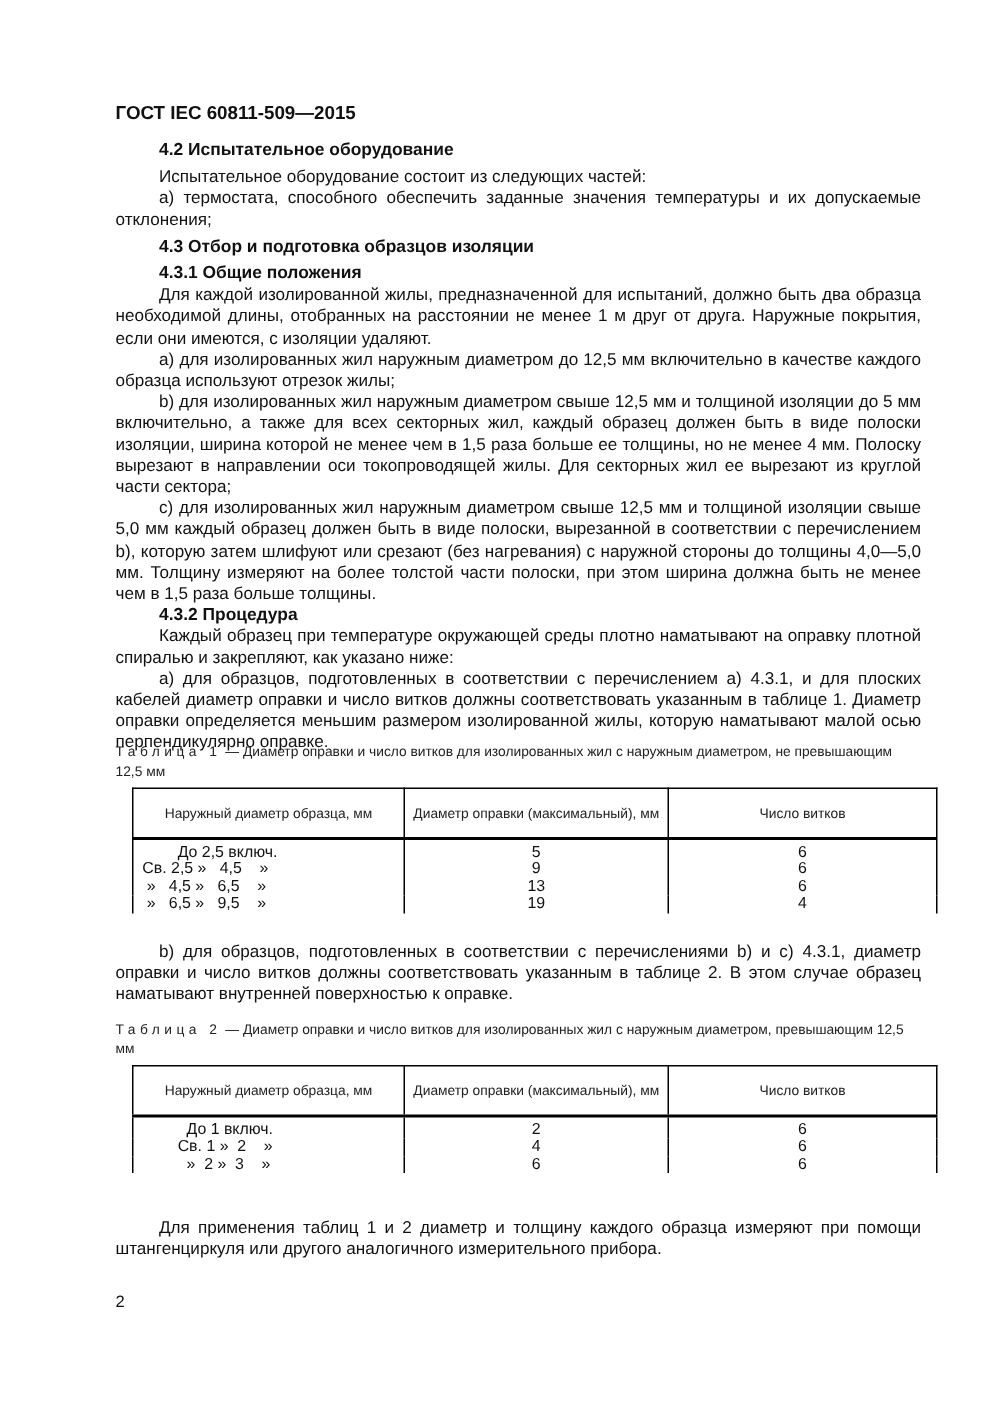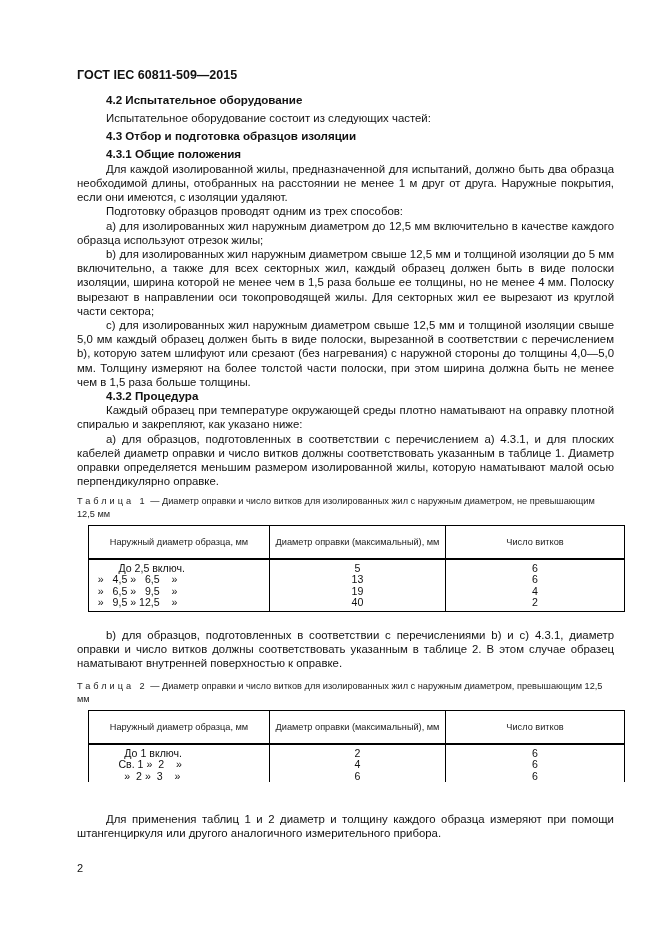--- a/index.html
+++ b/index.html
@@ -32,24 +32,24 @@
 </head>
 <body>
 
 <div class="page">
 
   <div class="abs header-title">ГОСТ IEC 60811-509—2015</div>
 
   <div class="abs body-block txt" style="top:93px;">
     <p class="h" style="margin-bottom:4px;">4.2  Испытательное оборудование</p>
     <p class="ind last-line">Испытательное оборудование состоит из следующих частей:</p>
+    <p class="ind last-line">а) термостата, способного обеспечить заданные значения температуры и их допускаемые отклонения;</p>
     <p class="h" style="margin-top:4px; margin-bottom:3px;">4.3  Отбор и подготовка образцов изоляции</p>
     <p class="h" style="margin-bottom:1px;">4.3.1  Общие положения</p>
     <p class="ind last-line">Для каждой изолированной жилы, предназначенной для испытаний, должно быть два образца необходимой длины, отобранных на расстоянии не менее 1 м друг от друга. Наружные покрытия, если они имеются, с изоляции удаляют.</p>
-    <p class="ind last-line">Подготовку образцов проводят одним из трех способов:</p>
     <p class="ind last-line">а) для изолированных жил наружным диаметром до 12,5 мм включительно в качестве каждого образца используют отрезок жилы;</p>
     <p class="ind last-line">b) для изолированных жил наружным диаметром свыше 12,5 мм и толщиной изоляции до 5 мм включительно, а также для всех секторных жил, каждый образец должен быть в виде полоски изоляции, ширина которой не менее чем в 1,5 раза больше ее толщины, но не менее 4 мм. Полоску вырезают в направлении оси токопроводящей жилы. Для секторных жил ее вырезают из круглой части сектора;</p>
     <p class="ind last-line">с) для изолированных жил наружным диаметром свыше 12,5 мм и толщиной изоляции свыше 5,0 мм каждый образец должен быть в виде полоски, вырезанной в соответствии с перечислением b), которую затем шлифуют или срезают (без нагревания) с наружной стороны до толщины 4,0—5,0 мм. Толщину измеряют на более толстой части полоски, при этом ширина должна быть не менее чем в 1,5 раза больше толщины.</p>
     <p class="h" style="margin-top:0px;">4.3.2  Процедура</p>
     <p class="ind last-line">Каждый образец при температуре окружающей среды плотно наматывают на оправку плотной спиралью и закрепляют, как указано ниже:</p>
     <p class="ind last-line">а) для образцов, подготовленных в соответствии с перечислением а) 4.3.1, и для плоских кабелей диаметр оправки и число витков должны соответствовать указанным в таблице 1. Диаметр оправки определяется меньшим размером изолированной жилы, которую наматывают малой осью перпендикулярно оправке.</p>
   </div>
 
   <div class="abs body-block caption" style="top:495px;">
     <span class="lbl">Таблица 1</span><span> — Диаметр оправки и число витков для изолированных жил с наружным диаметром, не превышающим 12,5 мм</span>
@@ -63,33 +63,33 @@
         <th>Число витков</th>
       </tr>
     </thead>
     <tbody>
       <tr class="first">
         <td class="rng">          До 2,5 включ.</td>
         <td>5</td>
         <td>6</td>
       </tr>
       <tr>
+        <td class="rng">  Св. 2,5 »   4,5    »</td>
+        <td>9</td>
+        <td>6</td>
+      </tr>
+      <tr>
         <td class="rng">   »   4,5 »   6,5    »</td>
         <td>13</td>
         <td>6</td>
       </tr>
       <tr>
         <td class="rng">   »   6,5 »   9,5    »</td>
         <td>19</td>
         <td>4</td>
-      </tr>
-      <tr class="lastrow">
-        <td class="rng">   »   9,5 » 12,5    »</td>
-        <td>40</td>
-        <td>2</td>
       </tr>
     </tbody>
   </table>
 
   <div class="abs body-block txt" style="top:628px;">
     <p class="ind last-line">b) для образцов, подготовленных в соответствии с перечислениями b) и с) 4.3.1, диаметр оправки и число витков должны соответствовать указанным в таблице 2. В этом случае образец наматывают внутренней поверхностью к оправке.</p>
   </div>
 
   <div class="abs body-block caption" style="top:680px;">
     <span class="lbl">Таблица 2</span><span> — Диаметр оправки и число витков для изолированных жил с наружным диаметром, превышающим 12,5 мм</span>

